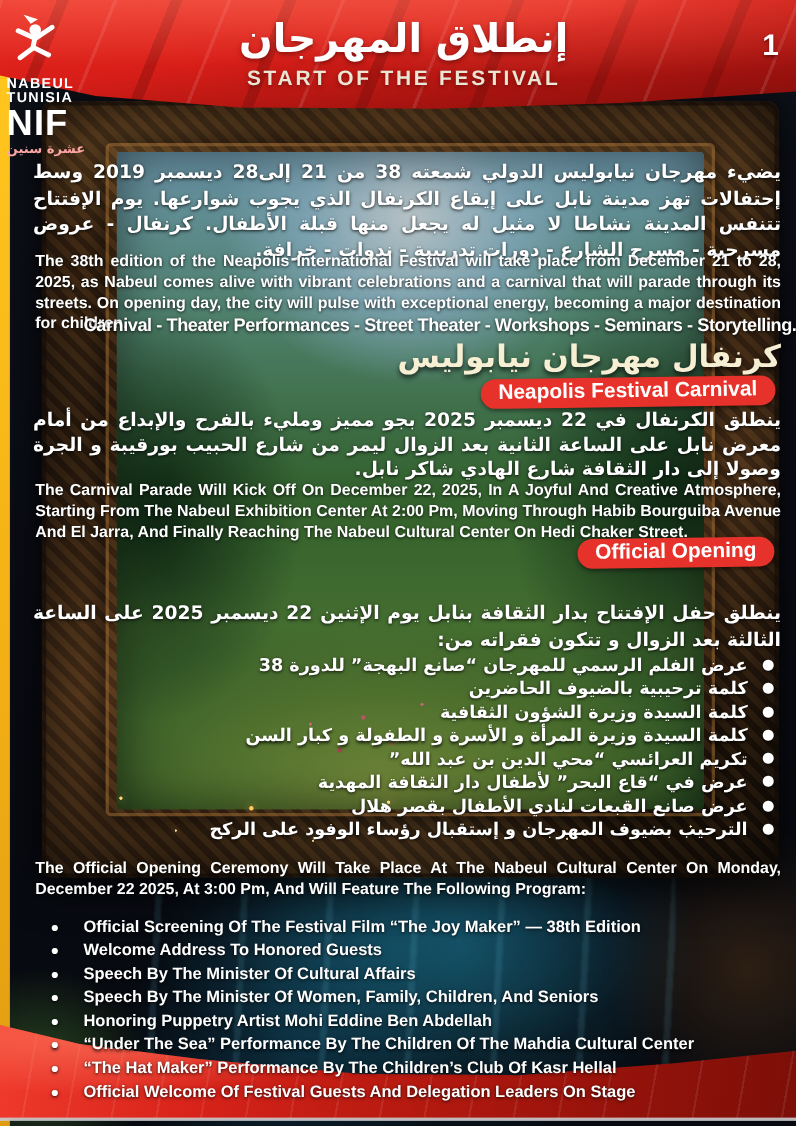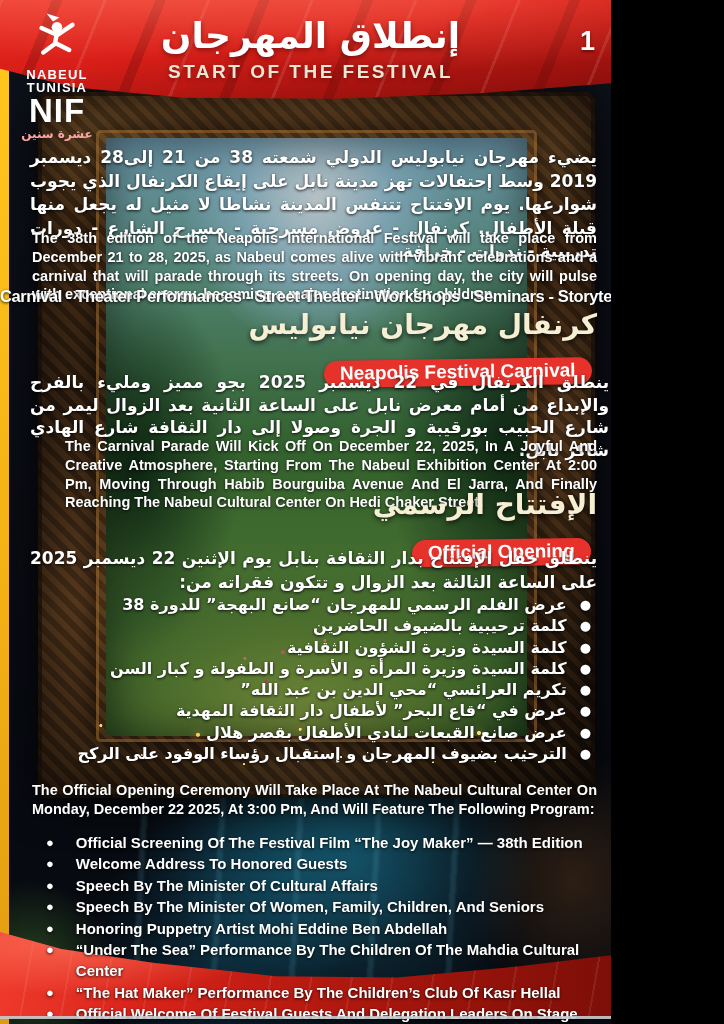--- a/index.html
+++ b/index.html
@@ -1,16 +1,16 @@
 <!DOCTYPE html>
 <html><head>
 <meta charset="utf-8">
 <style>
   html,body{margin:0;padding:0;background:#000;}
-  .poster{position:relative;width:611px;height:1024px;overflow:hidden;background:#0a0c12;
+  .poster{position:relative;width:724px;height:1024px;overflow:hidden;background:#0a0c12;
     font-family:"Liberation Sans","DejaVu Sans",sans-serif;}
 
   
   .bg{position:absolute;inset:0;background:
     radial-gradient(42% 26% at 58% 84%, rgba(34,150,185,.38), rgba(34,150,185,0) 70%),
     radial-gradient(30% 20% at 36% 93%, rgba(24,120,160,.30), transparent 70%),
     radial-gradient(20% 13% at 5% 95%, rgba(70,120,45,.55), transparent 70%),
     radial-gradient(26% 18% at 94% 86%, rgba(90,55,22,.45), transparent 70%),
     linear-gradient(180deg,#0d1119 0%,#0a0c13 55%,#06090f 100%);}
   .rays{position:absolute;left:110px;right:110px;top:760px;height:250px;filter:blur(1px);background:
@@ -68,46 +68,46 @@
       linear-gradient(172deg,#ea2a22 0%,#d81e18 40%,#a91410 70%,#7e0d0a 100%);}
   .header-titles{position:absolute;top:13px;left:90px;right:80px;z-index:6;text-align:center;color:#fff;}
   .title-ar{font-family:"DejaVu Sans",sans-serif;direction:rtl;font-size:36px;font-weight:bold;
     line-height:1.25;text-shadow:0 2px 5px rgba(70,0,0,.55);}
   .title-en{color:#e9e6d4;font-size:19px;font-weight:bold;letter-spacing:2.5px;margin-top:3px;
     text-shadow:0 2px 4px rgba(70,0,0,.5);}
   .page-num{position:absolute;top:26px;right:16px;z-index:6;color:#fff;font-size:27px;font-weight:bold;
     text-shadow:0 2px 3px rgba(60,0,0,.6);}
 
   
-  .logo{position:absolute;top:10px;left:6px;width:102px;z-index:7;text-align:center;color:#fff;line-height:1.05;}
+  .logo{position:absolute;top:10px;left:6px;width:102px;z-index:7;text-align:left;color:#fff;line-height:1.05;}
   .logo svg{width:52px;height:54px;}
   .logo-line{font-size:13px;font-weight:bold;letter-spacing:1.2px;}
   .logo-nif{font-size:33px;font-weight:bold;letter-spacing:1px;line-height:.95;}
   .logo-ar{font-family:"DejaVu Sans",sans-serif;direction:rtl;font-size:12px;font-weight:bold;color:#fca5a5;margin-top:2px;}
   .yellow-strip{position:absolute;left:0;top:66px;bottom:0;width:9px;z-index:4;
     background:linear-gradient(180deg,#ffc61e 0%,#f2ae14 60%,#e09c10 100%);}
 
   
   .ar{direction:rtl;font-family:"DejaVu Sans",sans-serif;color:#fff;font-weight:bold;
     text-align:justify;text-shadow:0 1px 3px rgba(0,0,0,.85);}
   .en{font-family:"Liberation Sans","DejaVu Sans",sans-serif;color:#fff;font-weight:bold;
     text-align:justify;text-shadow:0 1px 3px rgba(0,0,0,.85);}
   #intro-ar{position:absolute;z-index:6;top:146px;left:30px;right:14px;font-size:17px;line-height:23.5px;}
   #intro-en{position:absolute;z-index:6;top:229px;left:32px;right:14px;font-size:14.5px;line-height:18.8px;}
   #highlights{position:absolute;z-index:6;top:287px;left:0;right:0;text-align:right;white-space:nowrap;
     font-size:16.5px;letter-spacing:-.4px;}
-  .section-head{position:absolute;right:14px;z-index:6;display:flex;flex-direction:column;align-items:flex-end;gap:16px;}
+  .section-head{position:absolute;right:14px;z-index:6;display:flex;flex-direction:column;align-items:flex-end;}
   #sec1-head{top:308px;} #sec2-head{top:488px;}
   .sec-title{font-family:"DejaVu Sans",sans-serif;direction:rtl;color:#f6efd3;font-size:28px;font-weight:bold;
     line-height:1.2;text-shadow:0 2px 5px rgba(0,0,0,.7);}
   .sec-badge{margin-top:1px;margin-right:6px;background:#e6322a;color:#fff;font-weight:bold;font-size:19px;
     line-height:1;padding:3px 16px 5px;border-radius:20px;transform:rotate(-.8deg);
     box-shadow:0 2px 4px rgba(0,0,0,.45);font-family:"Liberation Sans",sans-serif;}
-  #sec1-ar{position:absolute;z-index:6;top:371px;left:30px;right:2px;font-size:17px;line-height:22.5px;}
-  #sec1-en{position:absolute;z-index:6;top:437px;left:32px;right:14px;font-size:14.5px;line-height:18.8px;margin-left:33px;}
+  #sec1-ar{position:absolute;z-index:6;top:371px;left:30px;right:14px;font-size:17px;line-height:22.5px;}
+  #sec1-en{position:absolute;z-index:6;top:437px;left:32px;right:14px;font-size:14.5px;line-height:18.8px;}
   #sec2-ar{position:absolute;z-index:6;top:546px;left:30px;right:14px;font-size:17px;line-height:24px;}
   #sec2-en{position:absolute;z-index:6;top:781px;left:32px;right:14px;font-size:14.5px;line-height:19px;}
 
   .ar-list{position:absolute;z-index:6;top:594px;left:40px;right:20px;direction:rtl;}
   .ar-list .item{display:flex;gap:13px;align-items:flex-start;font-family:"DejaVu Sans",sans-serif;
     direction:rtl;color:#fff;font-weight:bold;font-size:16px;line-height:21.3px;text-shadow:0 1px 3px rgba(0,0,0,.85);}
   .en-list{position:absolute;z-index:8;top:832px;left:46px;right:14px;}
   .en-list .item{display:flex;gap:22px;align-items:flex-start;color:#fff;font-weight:bold;
     font-size:15px;line-height:21.4px;text-shadow:0 1px 3px rgba(0,0,0,.85);}
   .bullet{font-size:13px;line-height:inherit;}
@@ -168,21 +168,20 @@
   <div id="highlights" class="en">Carnival - Theater Performances - Street Theater - Workshops - Seminars - Storytelling.</div>
 
   <div id="sec1-head" class="section-head">
     <div class="sec-title" lang="ar" dir="rtl">كرنفال مهرجان نيابوليس</div>
     <div class="sec-badge">Neapolis Festival Carnival</div>
   </div>
   <div id="sec1-ar" class="ar" lang="ar" dir="rtl">ينطلق الكرنفال في 22 ديسمبر 2025 بجو مميز ومليء بالفرح والإبداع من أمام معرض نابل على الساعة الثانية بعد الزوال ليمر من شارع الحبيب بورقيبة و الجرة وصولا إلى دار الثقافة شارع الهادي شاكر نابل.</div>
   <div id="sec1-en" class="en">The Carnival Parade Will Kick Off On December 22, 2025, In A Joyful And Creative Atmosphere, Starting From The Nabeul Exhibition Center At 2:00 Pm, Moving Through Habib Bourguiba Avenue And El Jarra, And Finally Reaching The Nabeul Cultural Center On Hedi Chaker Street.</div>
 
   <div id="sec2-head" class="section-head">
-    <div class="sec-title" lang="ar" dir="rtl">الإفتتاح الرسمي</div>
     <div class="sec-badge">Official Opening</div>
   </div>
   <div id="sec2-ar" class="ar" lang="ar" dir="rtl">ينطلق حفل الإفتتاح بدار الثقافة بنابل يوم الإثنين 22 ديسمبر 2025 على الساعة الثالثة بعد الزوال و تتكون فقراته من:</div>
 
   <div class="ar-list" lang="ar" dir="rtl">
 
       <div class="item">
         <span class="bullet">●</span>
         <span class="txt">عرض الفلم الرسمي للمهرجان “صانع البهجة” للدورة 38</span>
       </div>

